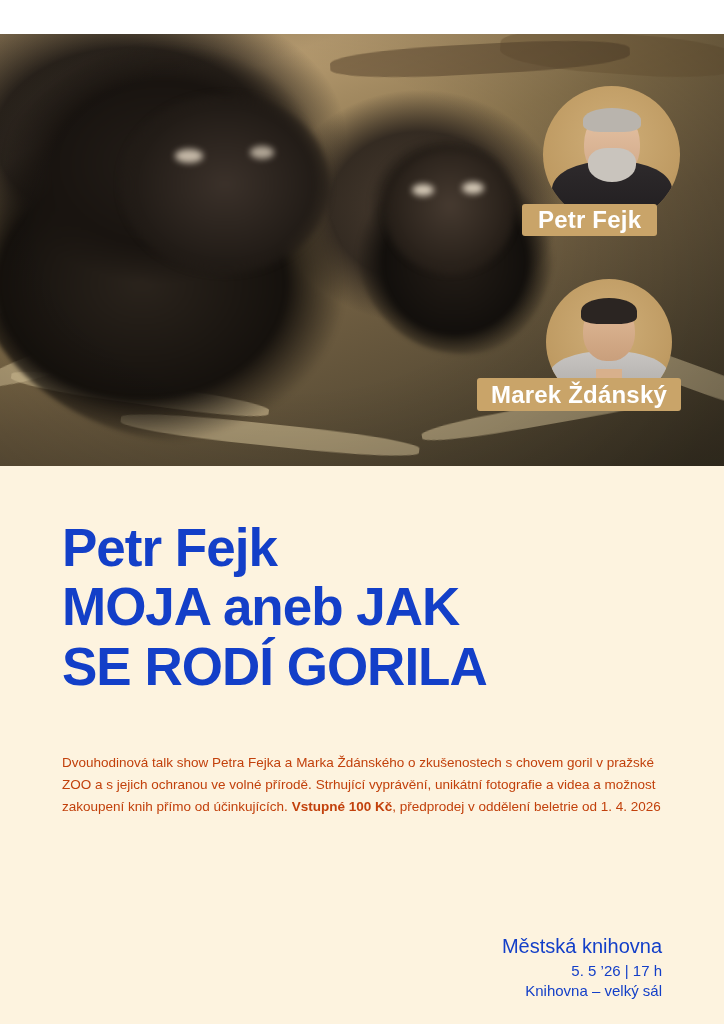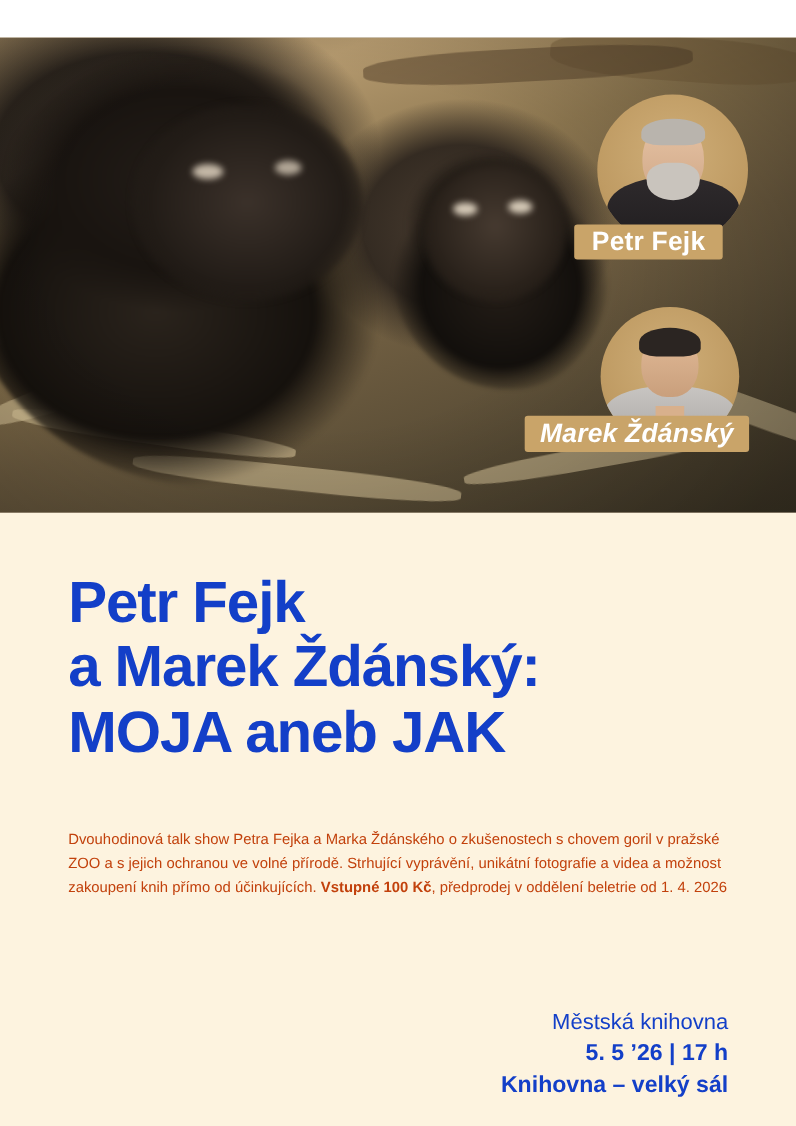--- a/index.html
+++ b/index.html
@@ -196,21 +196,20 @@
     height: 32px;
     padding: 0 16px;
     font-size: 24px;
   }
   .name-tag-2 {
     left: 477px;
     top: 344px;
     height: 33px;
     padding: 0 14px;
     font-size: 24px;
-    font-style: italic;
   }
 
   
   .content {
     position: relative;
     padding: 0 62px;
   }
   .headline {
     margin-top: 52px;
     color: #133fc8;
@@ -248,22 +247,22 @@
     color: #133fc8;
     font-size: 20px;
     line-height: 1.38;
   }
   .footer-left .strong {
     font-weight: bold;
   }
   .footer-right {
     color: #133fc8;
     text-align: right;
-    font-size: 21px;
-    font-weight: bold;
+    font-size: 15px;
+    font-weight: normal;
     line-height: 1.38;
   }
 </style>
 </head>
 <body>
 
 <div class="poster">
 
   <div class="photo">
     <div class="photo-bg"></div>
@@ -302,22 +301,22 @@
       <div class="p2-shirt-neck"></div>
       <div class="head p2-head"></div>
       <div class="p2-hair"></div>
     </div>
     <div class="name-tag name-tag-2">Marek Ždánský</div>
   </div>
 
   <div class="content">
     <h1 class="headline">
       <span class="line">Petr Fejk</span>
-      <span class="line">a Marek Ždánský:</span>
       <span class="line">MOJA aneb JAK</span>
+      <span class="line">SE RODÍ GORILA</span>
     </h1>
 
     <p class="desc"><span>Dvouhodinová talk show Petra Fejka a Marka Ždánského o zkušenostech s chovem goril v pražské ZOO a s jejich ochranou ve volné přírodě. Strhující vyprávění, unikátní fotografie a videa a možnost zakoupení knih přímo od účinkujících. </span><b>Vstupné 100 Kč</b><span>, předprodej v oddělení beletrie od 1. 4. 2026</span></p>
   </div>
 
   <div class="footer">
     <div class="footer-left">
       <div>Městská knihovna</div>
     </div>
     <div class="footer-right">

